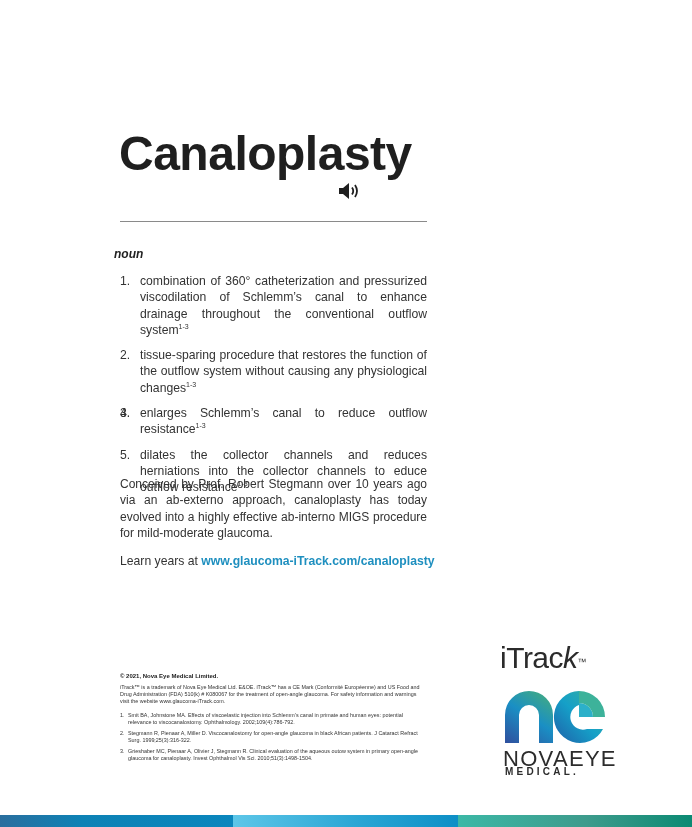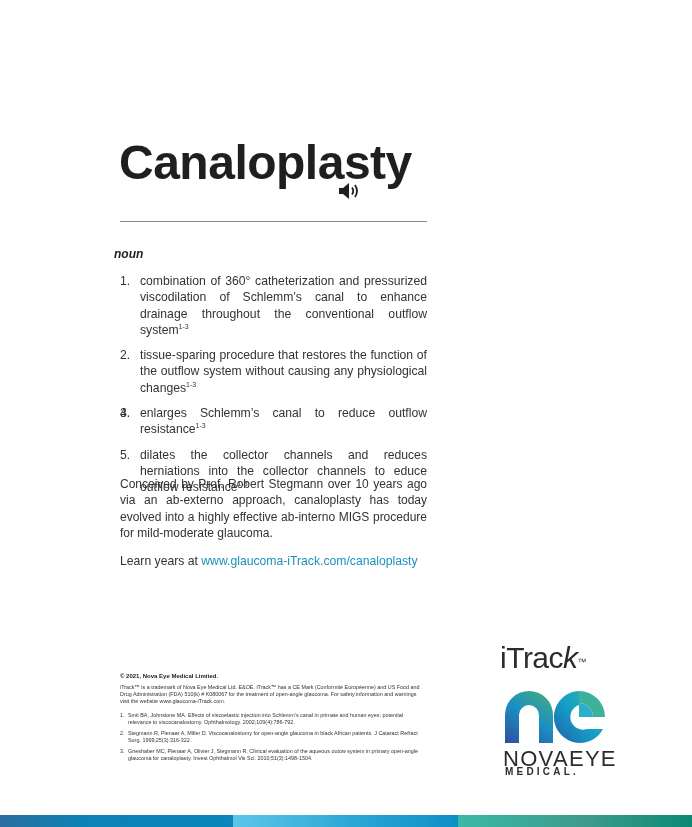--- a/index.html
+++ b/index.html
@@ -1,29 +1,29 @@
 <!DOCTYPE html>
 <html><head>
 <meta charset="utf-8">
 <style>
   html, body { margin:0; padding:0; background:#ffffff; }
   body { width:692px; height:827px; position:relative; overflow:hidden; font-family:"Liberation Sans", sans-serif; color:#222; }
-  .title { position:absolute; left:119px; top:133px; font-size:48px; font-weight:bold; color:#1f1f1f; letter-spacing:-0.5px; line-height:60px; margin:0; }
+  .title { position:absolute; left:119px; top:124px; font-size:48px; font-weight:bold; color:#1f1f1f; letter-spacing:-0.5px; line-height:60px; margin:0; }
   .pron-row { position:absolute; left:120px; top:176px; width:310px; height:30px; }
   .pron { font-size:20px; color:#2a2a2a; line-height:30px; }
   .speaker { position:absolute; left:218px; top:5px; width:24px; height:20px; cursor:pointer; }
   .rule { position:absolute; left:120px; top:221px; width:307px; height:1px; background:#8a8a8a; }
   .pos { position:absolute; left:114px; top:247px; font-size:12px; font-weight:bold; font-style:italic; color:#222; }
   .defs { position:absolute; left:120px; top:273px; width:307px; margin:0; padding:0; list-style:none; }
   .defs li { position:relative; padding-left:20px; font-size:12.2px; line-height:16.3px; color:#333; margin-bottom:9px; text-align:justify; }
   .defs li .num { position:absolute; left:0; top:0; }
   sup { font-size:7px; line-height:0; vertical-align:super; }
   .para { position:absolute; left:120px; top:476px; width:307px; font-size:12px; line-height:16.3px; color:#333; text-align:justify; margin:0; }
   .learn { position:absolute; left:120px; top:554px; font-size:12.2px; color:#333; }
-  .learn a { color:#1e8fbf; font-weight:normal; text-decoration:none; }
+  .learn a { color:#1e8fbf; font-weight:bold; text-decoration:none; }
   .copyright { position:absolute; left:120px; top:673px; font-size:6px; font-weight:bold; color:#222; }
   .legal { position:absolute; left:120px; top:684px; width:300px; font-size:5.4px; line-height:7px; color:#333; margin:0; }
   .refs { position:absolute; left:120px; top:712px; width:300px; margin:0; padding:0; list-style:none; }
   .refs li { position:relative; padding-left:8px; font-size:5.4px; line-height:7px; color:#333; margin-bottom:4px; }
   .refs li .num { position:absolute; left:0; top:0; }
   .itrack { position:absolute; left:500px; top:640px; font-size:30px; color:#2b2b2b; letter-spacing:-0.5px; line-height:36px; }
   .itrack .k { color:#2b2b2b; font-style:italic; }
   .itrack .tm { font-size:9px; vertical-align:top; position:relative; top:4px; }
   .ne-logo { position:absolute; left:503px; top:685px; width:103px; height:60px; }
   .novaeye { position:absolute; left:503px; top:746px; font-size:22px; letter-spacing:1.3px; color:#2c2c2c; }

